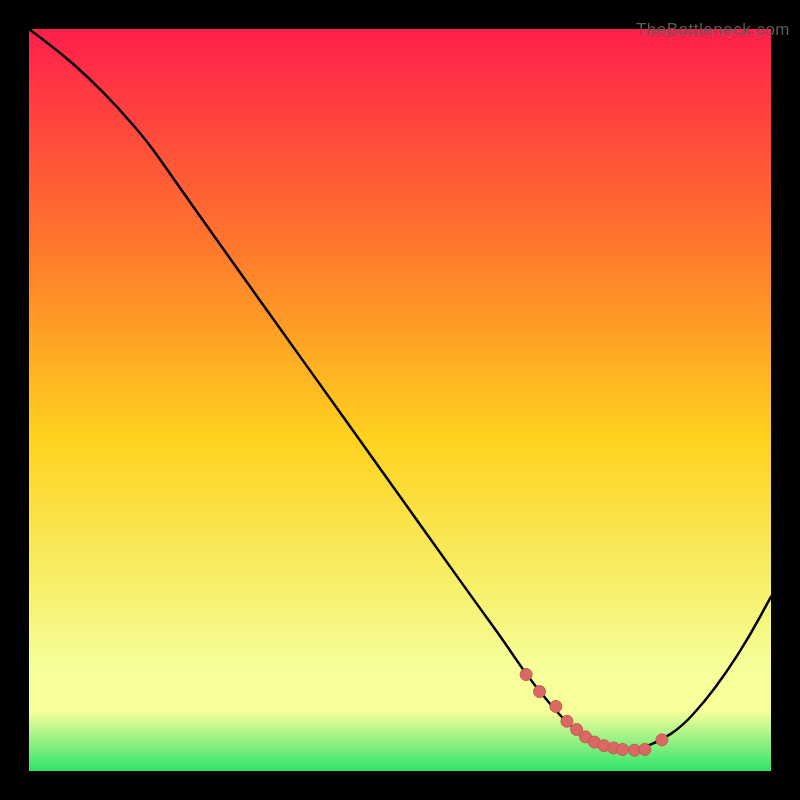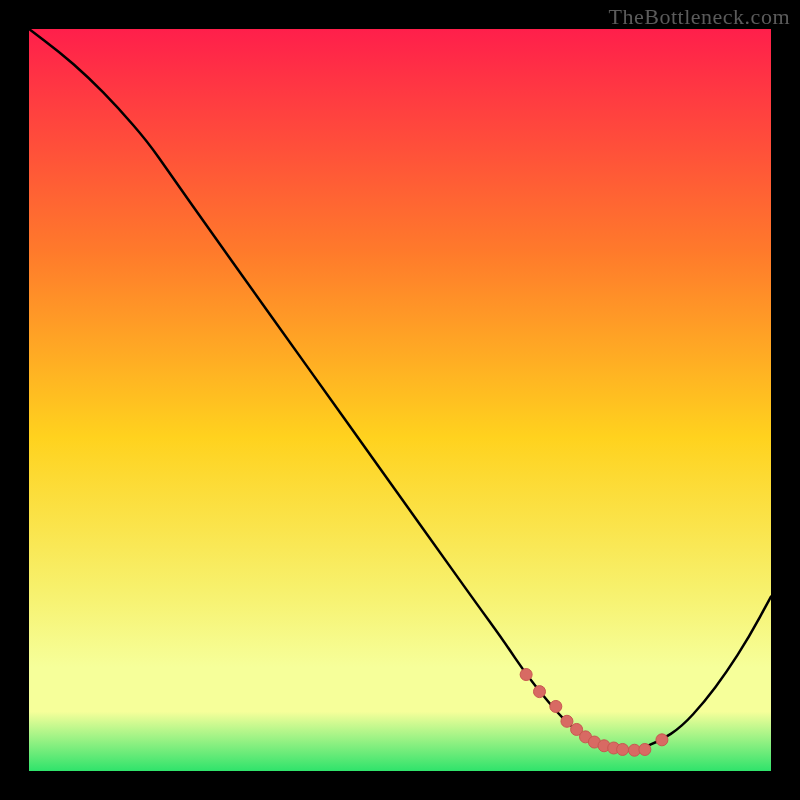--- a/index.html
+++ b/index.html
@@ -12,27 +12,27 @@
     overflow: hidden;
   }
   .frame {
     position: relative;
     width: 800px;
     height: 800px;
     background: #000;
   }
   .watermark {
     position: absolute;
-    top: 4px;
+    top: 20px;
     right: 10px;
     color: #5b5b5b;
-    font-size: 22px;
+    font-size: 17px;
     letter-spacing: 0.5px;
     z-index: 10;
-    font-family: Liberation Serif, serif;
+    font-family: Liberation Sans, sans-serif;
   }
   .plot {
     position: absolute;
     left: 29px;
     top: 29px;
     width: 742px;
     height: 742px;
   }
   svg {
     display: block;

